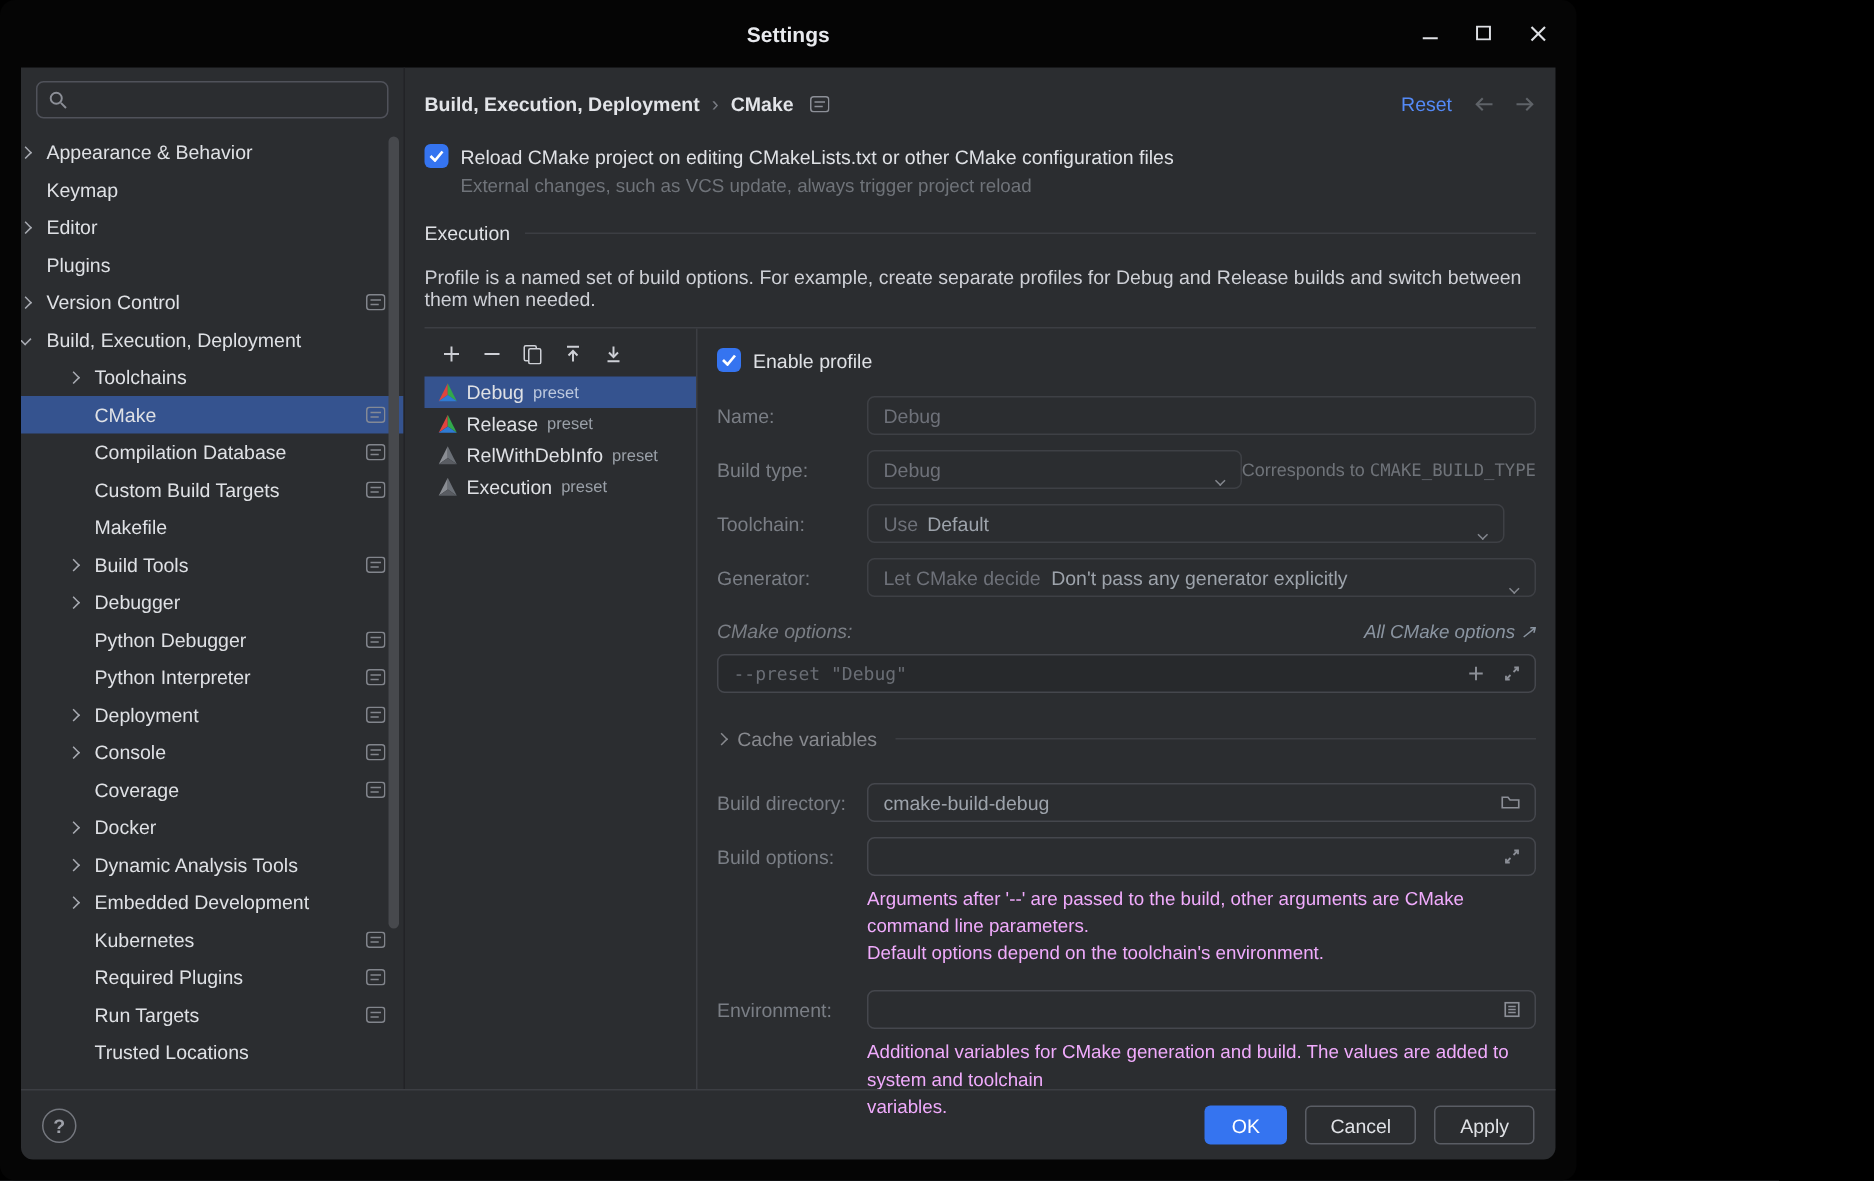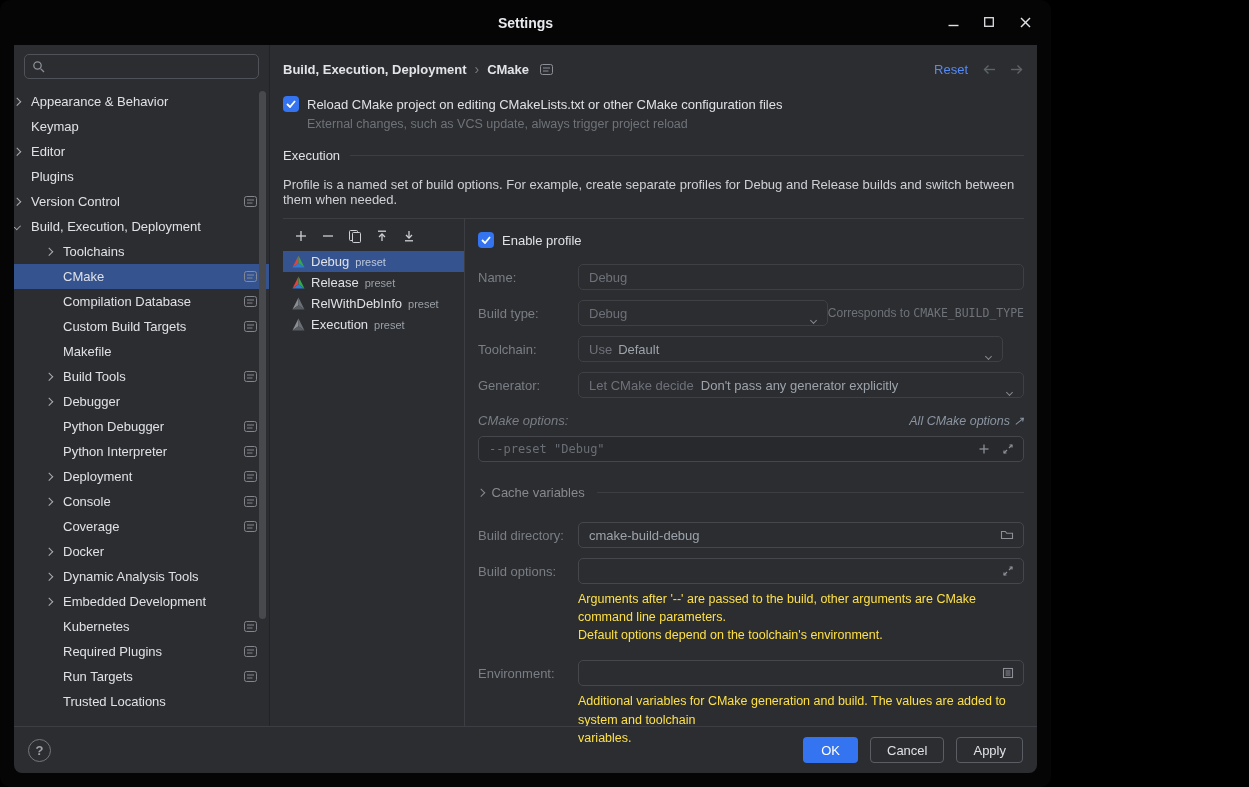--- a/index.html
+++ b/index.html
@@ -76,21 +76,21 @@
   .combo-arrow .chev { border-color:#85888f; width:5px; height:5px; }
   .bt-hint { margin-left:auto; color:#6f7379; font-size:12px; white-space:nowrap; }
   .bt-hint .code { font-family:"DejaVu Sans Mono", monospace; font-size:11.5px; }
   .opts-header { display:flex; align-items:flex-end; margin-top:15px;font-style:italic; }
   .all-opts-link { margin-left:auto; color:#8b95a1; cursor:pointer; font-size:12.5px; }
   .mono-field { font-family:"DejaVu Sans Mono", monospace; font-size:12px; color:#6a6e75; background:#27292c; }
   .field-icons { position:absolute; right:9px; display:flex; gap:12px; align-items:center; }
   .cache-row { display:flex; align-items:center; margin-top:23px; gap:8px; color:#87898e; }
   .cache-row .chev { border-color:#87898e; }
   .cache-line { flex:1; height:1px; background:#3c3e43; margin-left:4px; }
-  .help-text { margin:6px 0 0 100px; color:#fde047; font-size:12.5px; line-height:1.45; }
+  .help-text { margin:6px 0 0 100px; color:#f0abfc; font-size:12.5px; line-height:1.45; }
   .mt16 { margin-top:16px; } .mt22 { margin-top:22px; }
 
   
   .footer { height:47px; border-top:1px solid #3c3e43; display:flex; align-items:center; padding:0 14px; }
   .help-circle { width:23px; height:23px; border:1.5px solid #74777e; border-radius:50%; display:flex; align-items:center; justify-content:center; color:#9da0a8; font-size:13px; font-weight:600; cursor:pointer; }
   .footer-buttons { margin-left:auto; display:flex; gap:12px; }
   .btn { height:26px; border-radius:4px; display:flex; align-items:center; justify-content:center; padding:0 16px; cursor:pointer; }
   .btn.primary { background:#3574f0; color:#fff; padding:0 18px; }
   .btn.secondary { background:transparent; border:1px solid #5a5d64; color:#dfe1e5; }
 </style>

